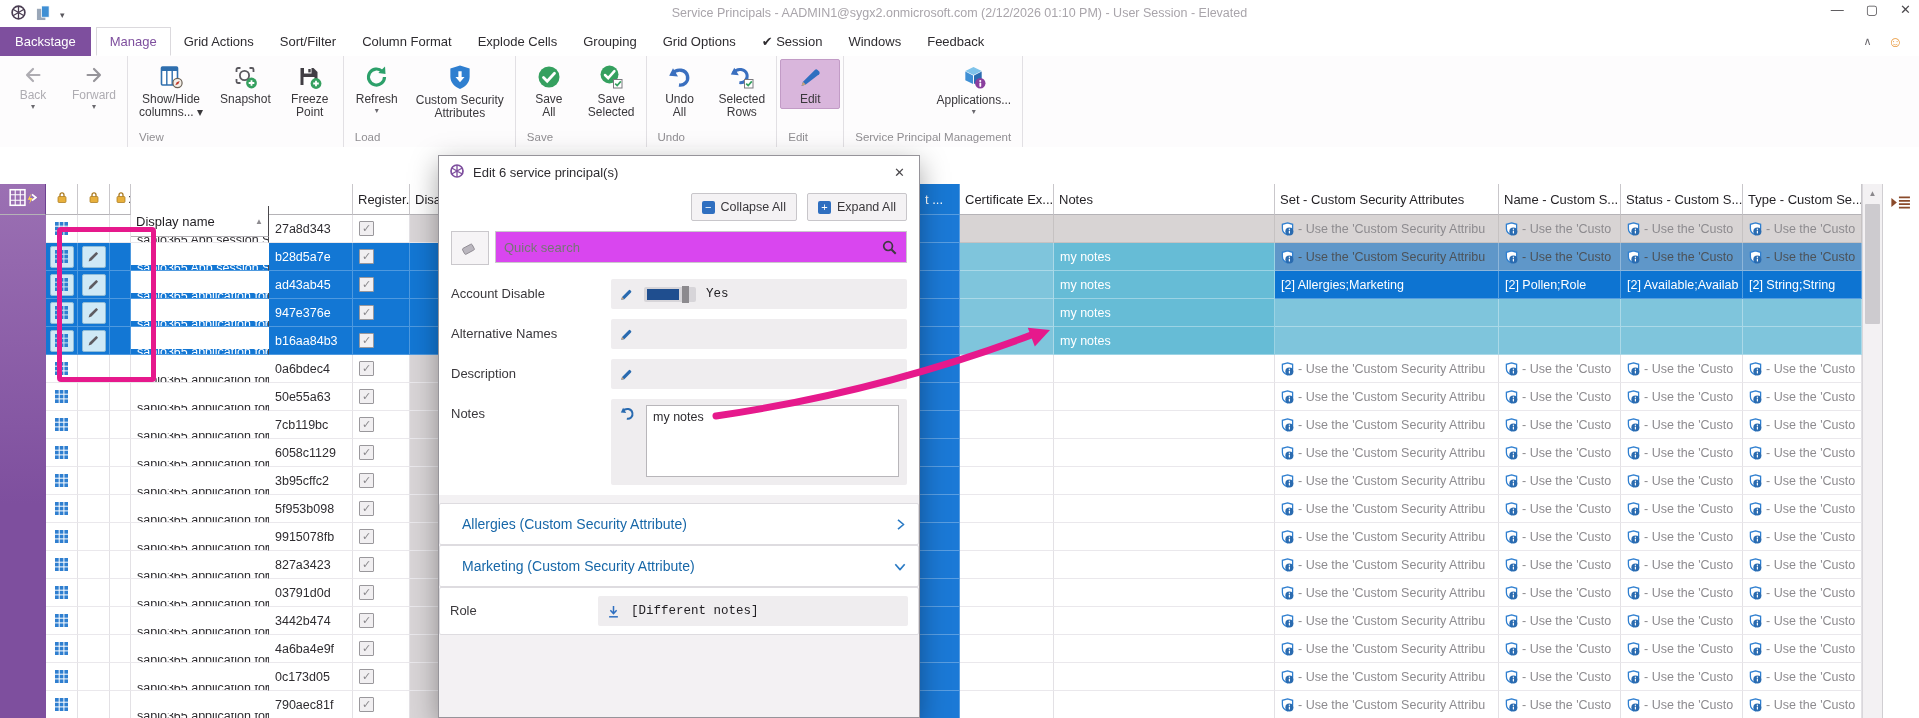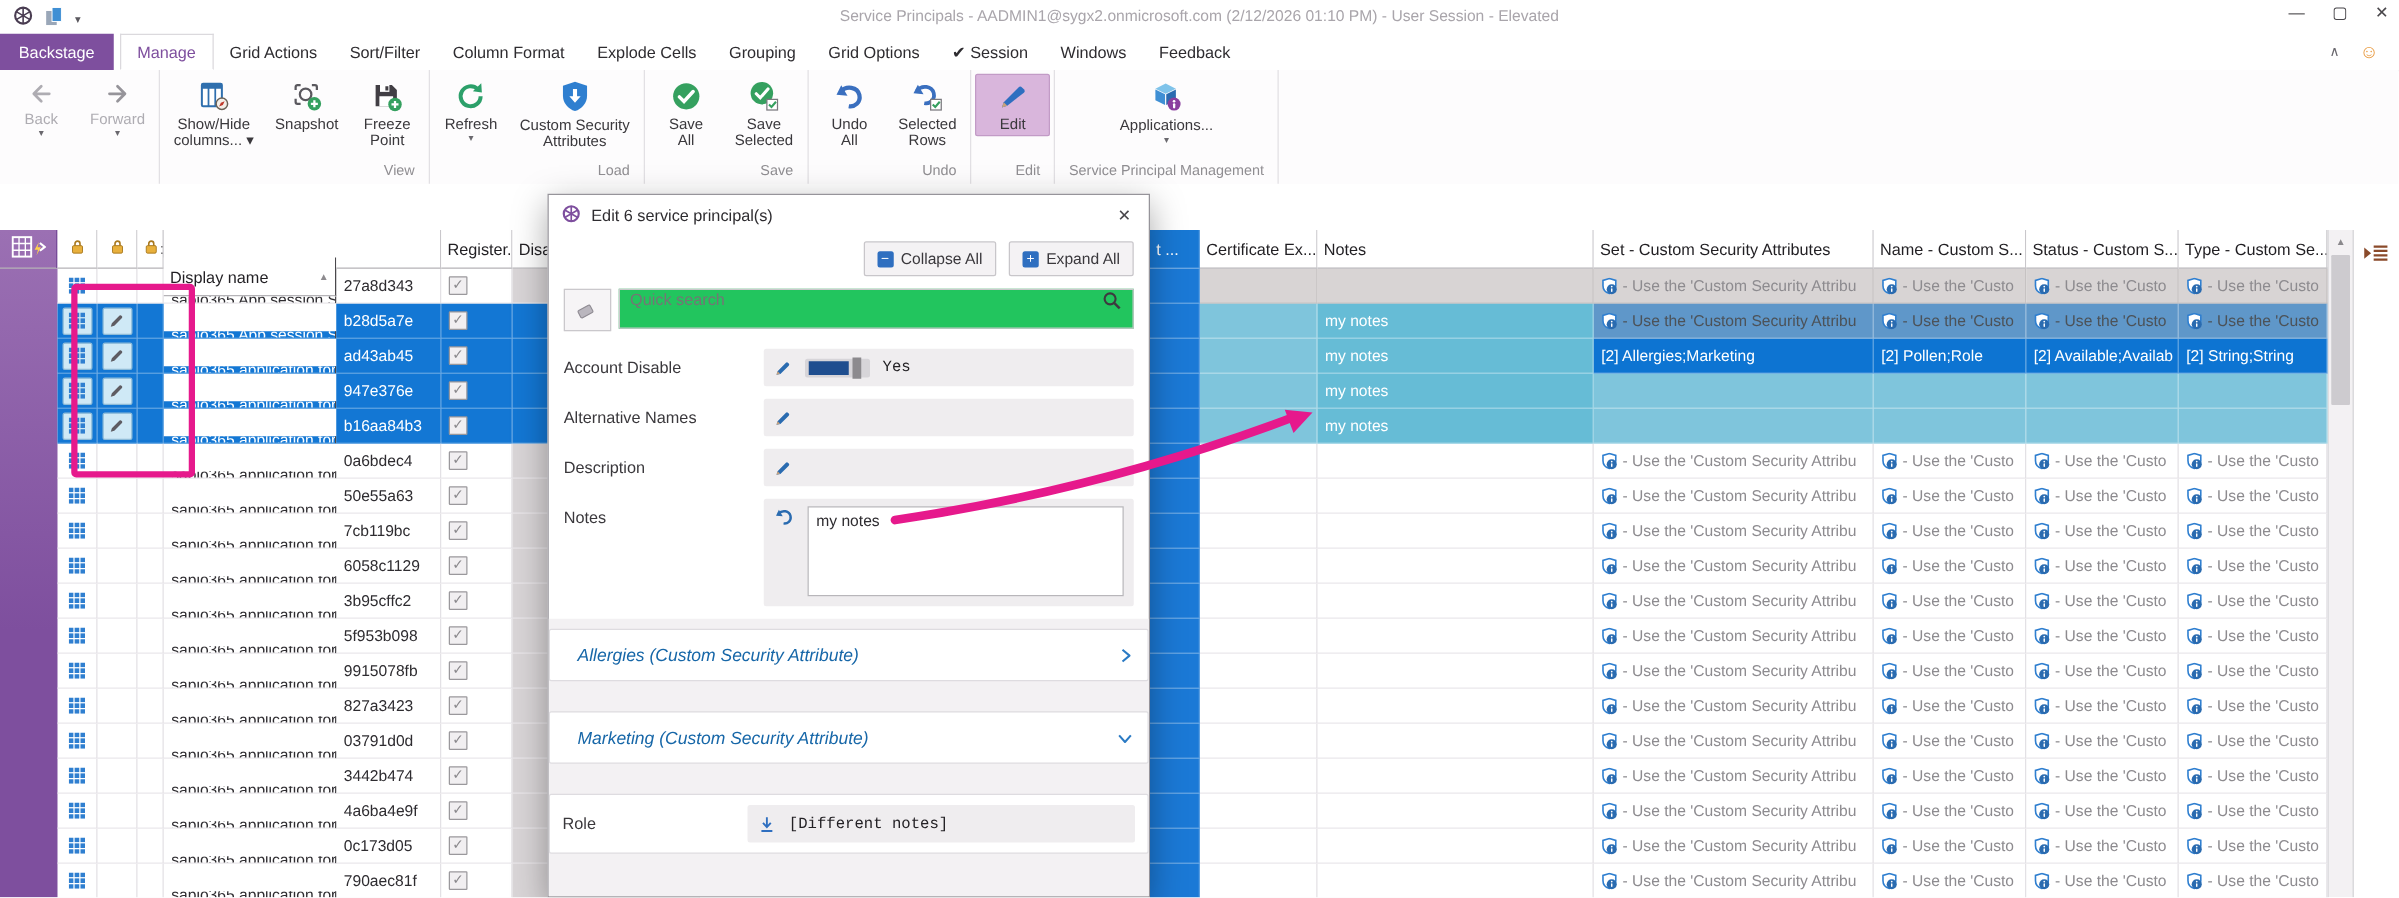--- a/index.html
+++ b/index.html
@@ -20,27 +20,27 @@
   .tab.backstage{background:#7e4f9e;color:#fff;padding:0 15px;margin-right:5px;}
   .tab.active{background:#fff;color:#7e4f9e;border:1px solid #dbd9dd;border-bottom:1px solid #fff;}
   .tabrow-icons{margin-left:auto;display:flex;align-items:center;gap:16px;padding-right:16px;}
   .tabrow-icons .chev{color:#6a686e;font-size:11px;}
   .tabrow-icons .smiley{color:#e8973a;font-size:15px;}
 
   
   .ribbon{position:absolute;top:56px;left:0;right:0;height:91px;background:#fdfcfd;}
   #ribbon-groups{display:flex;height:91px;}
   .rgroup{display:flex;flex-direction:column;border-right:1px solid #e2e0e4;padding:3px 3px 0;}
-  .rbuttons{display:flex;flex:1;align-items:flex-start;justify-content:center;gap:1px;}
+  .rbuttons{display:flex;flex:1;align-items:flex-start;justify-content:flex-end;gap:1px;}
   .rbtn{display:flex;flex-direction:column;align-items:center;padding:4px 7px 2px;min-width:44px;border:1px solid transparent;border-radius:2px;}
   .rbtn .lbl{font-size:12px;line-height:13px;color:#3a383c;white-space:pre-line;margin-top:3px;text-align:center;}
   .rbtn .bcaret{font-size:8px;color:#6a686e;line-height:8px;margin-top:1px;}
   .rbtn.disabled .lbl{color:#aeacb2;}
   .rbtn.active{background:#d9b6dc;border-color:#c29bc6;}
-  .rlabel{font-size:11.5px;color:#908e92;text-align:right;padding:2px 8px 4px;white-space:nowrap;}
+  .rlabel{font-size:11.5px;color:#908e92;text-align:left;padding:2px 8px 4px;white-space:nowrap;}
 
   
   .groupbar{position:absolute;top:147px;left:0;right:0;height:37px;background:#eceaec;border-bottom:1px solid #c9c7cb;display:flex;align-items:center;padding-left:10px;box-sizing:border-box;font-size:13.5px;color:#3a383c;}
   .groupbar .trash{position:absolute;right:12px;top:8px;}
 
   
   .grid{position:absolute;top:184px;left:0;width:1862px;bottom:0;background:#fff;}
   .pstrip{position:absolute;left:0;top:0;width:46px;bottom:0;background:linear-gradient(180deg,#9b70b3 0%,#7e4f9e 60%);}
   .ghead{position:absolute;top:0;left:0;height:31px;display:flex;z-index:2;}
   .hcell{box-sizing:border-box;height:31px;border-right:1px solid #c9c7cb;border-bottom:1px solid #b5b3b7;display:flex;align-items:center;padding:0 5px;font-size:13px;color:#211f23;background:#fff;overflow:hidden;white-space:nowrap;}
@@ -92,35 +92,35 @@
 
   
   .dialog{position:absolute;left:438px;top:155px;width:482px;bottom:0;background:#fff;border:1px solid #96949a;box-shadow:0 8px 26px rgba(0,0,0,.35);z-index:40;box-sizing:border-box;display:flex;flex-direction:column;overflow:hidden;}
   .dlg-title{display:flex;align-items:center;gap:8px;padding:7px 10px 5px;font-size:13px;color:#2e2c30;}
   .dlg-close{margin-left:auto;color:#4a484c;font-size:13px;padding:0 4px;}
   .dlg-toolbar{display:flex;justify-content:flex-end;gap:10px;padding:6px 12px 8px;}
   .dlg-btn{display:flex;align-items:center;gap:6px;height:26px;padding:0 10px;background:#f4f2f4;border:1px solid #c8c6ca;border-radius:2px;font-size:12.5px;color:#3a383c;}
   .sqicon{display:inline-flex;width:13px;height:13px;background:#2f6fc0;color:#fff;font-size:11px;line-height:12px;align-items:center;justify-content:center;border-radius:2px;}
   .dlg-search{display:flex;gap:6px;margin:2px 12px 10px;}
   .eraser-btn{width:36px;height:32px;background:#f6f4f6;border:1px solid #cac8cc;display:flex;align-items:center;justify-content:center;}
-  .searchwrap{flex:1;height:32px;border:1px solid #cac8cc;display:flex;align-items:flex-start;box-sizing:border-box;background:#22c55e;}
+  .searchwrap{flex:1;height:32px;border:1px solid #cac8cc;display:flex;align-items:center;box-sizing:border-box;background:#d946ef;}
   .searchwrap input{flex:1;border:0;outline:0;font-size:13px;padding:0 8px;color:#2e2c30;font-family:inherit;background:transparent;}
   .searchwrap .mag{padding:0 8px;display:flex;}
   .dlg-body{flex:1;padding:4px 12px 0;overflow:hidden;}
   .frow{display:flex;margin-bottom:10px;}
   .flabel{width:160px;font-size:13px;color:#3a383c;padding-top:7px;line-height:16px;}
   .fctrl{flex:1;background:#efedef;border-radius:2px;min-height:30px;display:flex;align-items:center;gap:10px;padding:0 8px;box-sizing:border-box;}
   .fctrl.tall{align-items:flex-start;padding-top:6px;padding-bottom:8px;}
   .fval{font-size:12.5px;color:#232125;font-family:Liberation Mono, monospace;}
   .ftext{flex:1;height:62px;border:1px solid #b8b6ba;background:#fff;font-size:12.5px;color:#2e2c30;font-family:inherit;padding:4px 6px;resize:none;outline:none;}
   .toggle{position:relative;width:52px;height:15px;background:#d7d5d9;border-radius:2px;}
   .toggle .fill{position:absolute;left:3px;top:2px;width:32px;height:11px;background:#1f4e8f;}
   .toggle .knob{position:absolute;left:38px;top:-1px;width:7px;height:17px;background:#8c8a8e;}
   .dlg-sections{background:#f3f1f3;margin:2px -12px 0;padding:8px 12px 0;flex:1;}
-  .scard{background:#fff;border:1px solid #dedce0;border-radius:2px;display:flex;align-items:center;padding:0 10px 0 22px;height:40px;margin-bottom:24px;font-style:italic;}
+  .scard{background:#fff;border:1px solid #dedce0;border-radius:2px;display:flex;align-items:center;padding:0 10px 0 22px;height:40px;margin-bottom:0;}
   .scard .stitle{font-size:14px;color:#1767a8;}
   .scard .schev{margin-left:auto;display:flex;}
   .rolecard{background:#fff;border:1px solid #dedce0;border-radius:2px;padding:8px 10px;display:flex;}
 
   
   .anno-rect{position:absolute;left:57px;top:227px;width:89px;height:145px;border:5px solid #e6198c;border-radius:4px;z-index:60;pointer-events:none;}
   .anno-arrow{position:absolute;left:0;top:0;width:1919px;height:718px;z-index:60;pointer-events:none;}
 </style>
 </head>
 <body>

